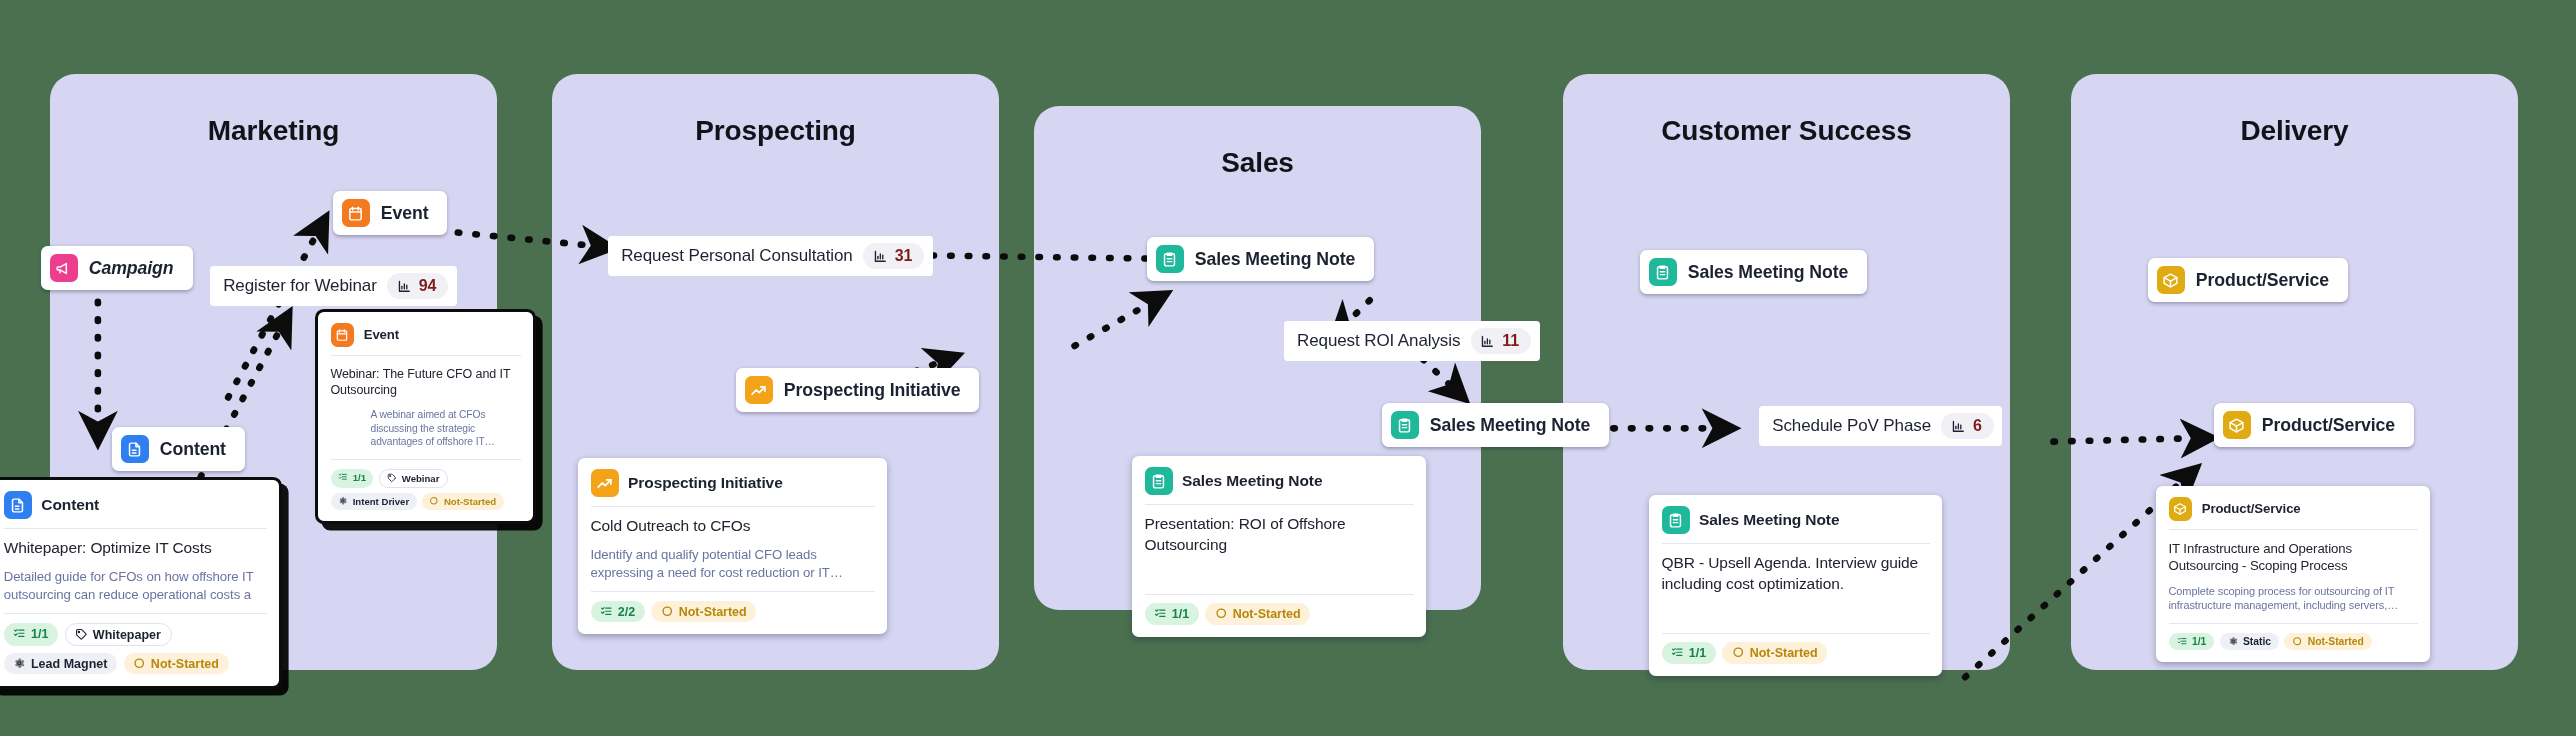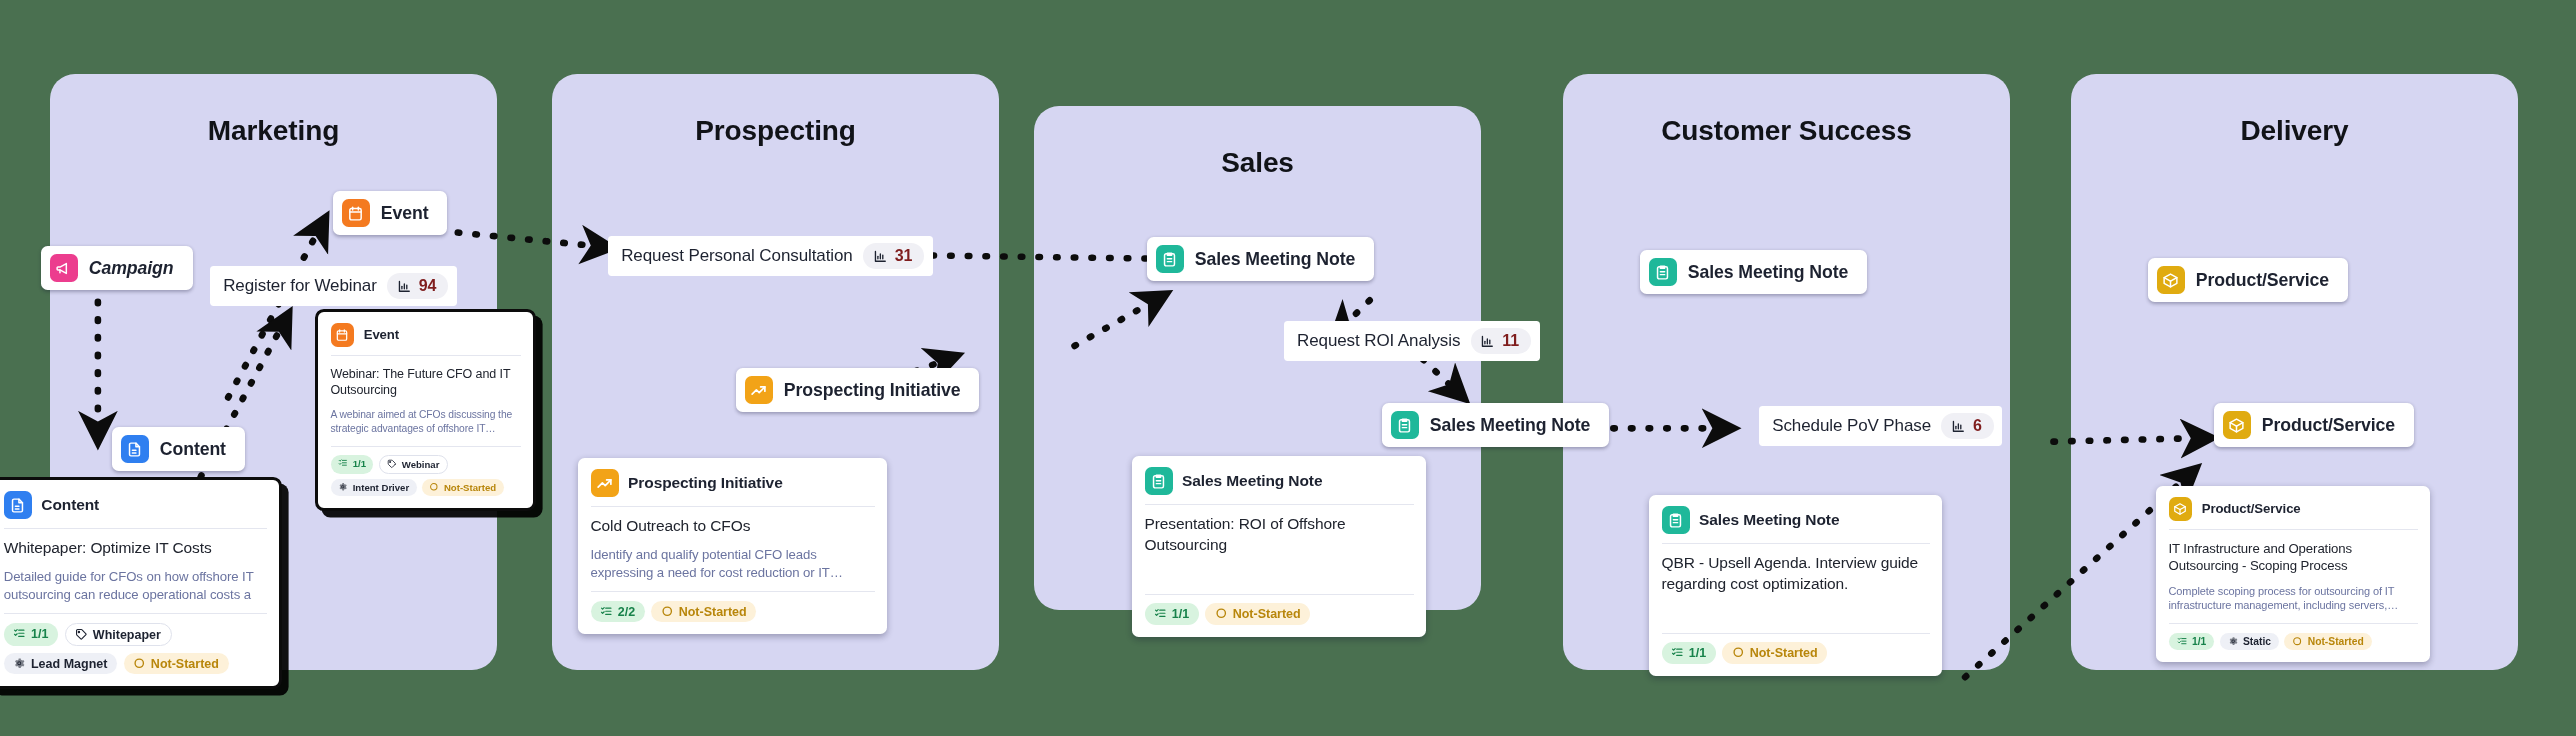--- a/index.html
+++ b/index.html
@@ -415,21 +415,21 @@
         <svg viewBox="0 0 24 24" fill="none" stroke="#fff" stroke-width="2.1" stroke-linecap="round" stroke-linejoin="round" style="width:14px;height:14px;">
           <rect x="4" y="5" width="16" height="16" rx="2.2"></rect>
             <path d="M4 10h16"></path>
             <path d="M8 3v4"></path>
             <path d="M16 3v4"></path>
         </svg>
       </span>
       <span class="ctitle" style="font-size:13.2px;">Event</span>
     </div>
     <div class="card-title" style="font-size:12.5px;">Webinar: The Future CFO and IT Outsourcing</div>
-    <div class="card-desc" style="font-size:10.3px;">A webinar aimed at CFOs discussing the strategic advantages of offshore IT…</div>
+    <div class="card-desc" style="font-size:10.3px;margin-left:40px;">A webinar aimed at CFOs discussing the strategic advantages of offshore IT…</div>
     <div class="card-sep"></div>
     <div class="chips" style="gap:5.2px;">
       <span class="chip count" style="font-size:9.6px;padding:2.9px 7.4px;">
         <svg viewBox="0 0 24 24" fill="none" stroke="#17824a" stroke-width="2.3" stroke-linecap="round" stroke-linejoin="round" style="width:9.6px;height:9.6px;">
           <path d="M3 6l2 2 3-3"></path>
             <path d="M3 14l2 2 3-3"></path>
             <path d="M11 6h10"></path>
             <path d="M11 12h10"></path>
             <path d="M11 18h10"></path>
         </svg>
@@ -531,21 +531,21 @@
       <span class="tico meeting">
         <svg viewBox="0 0 24 24" fill="none" stroke="#fff" stroke-width="2.1" stroke-linecap="round" stroke-linejoin="round">
           <rect x="5" y="4" width="14" height="17" rx="2.2"></rect>
             <path d="M9 3h6v3H9z" fill="#fff"></path>
             <path d="M9 11h6"></path>
             <path d="M9 15h6"></path>
         </svg>
       </span>
       <span class="ctitle">Sales Meeting Note</span>
     </div>
-    <div class="card-title">QBR - Upsell Agenda. Interview guide regarding cost optimization.</div>
+    <div class="card-title">QBR - Upsell Agenda. Interview guide including cost optimization.</div>
     <div class="card-desc" style="min-height:19px;"></div>
     <div class="card-sep"></div>
     <div class="chips">
       <span class="chip count">
         <svg viewBox="0 0 24 24" fill="none" stroke="#17824a" stroke-width="2.3" stroke-linecap="round" stroke-linejoin="round">
           <path d="M3 6l2 2 3-3"></path>
             <path d="M3 14l2 2 3-3"></path>
             <path d="M11 6h10"></path>
             <path d="M11 12h10"></path>
             <path d="M11 18h10"></path>

